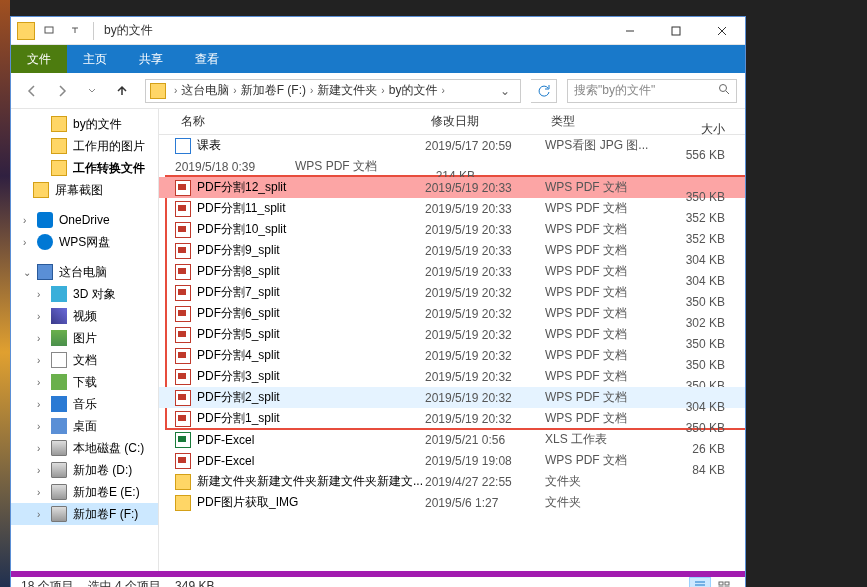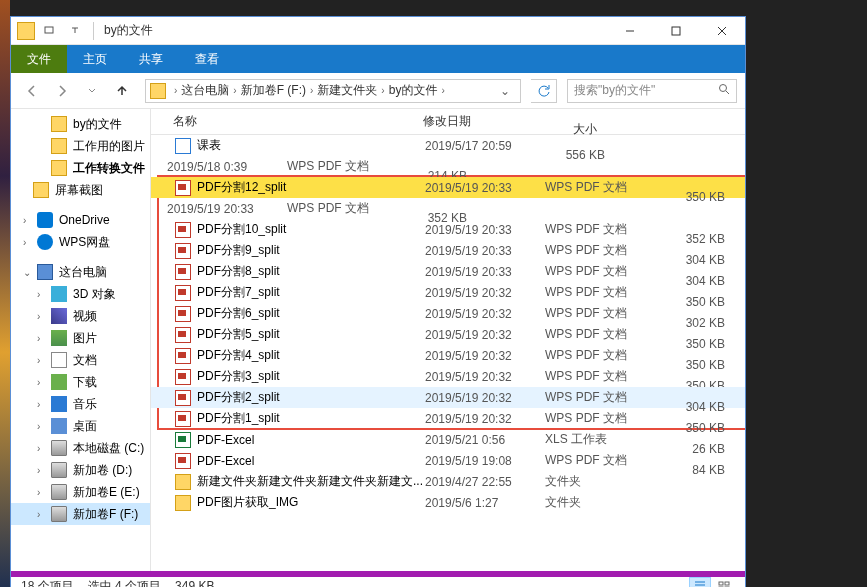--- a/index.html
+++ b/index.html
@@ -48,30 +48,30 @@
 .tree-sep { height: 8px; }
 .content { flex: 1; display: flex; flex-direction: column; position: relative; }
 .col-headers { height: 26px; border-bottom: 1px solid #e5e5e5; display: flex; align-items: center; font-size: 12px; color: #333; padding-left: 16px; }
 .col-headers > div { padding-left: 6px; }
 .col-name { width: 250px; }
 .col-date { width: 120px; }
 .col-type { width: 120px; }
 .col-size { width: 80px; text-align: right; padding-right: 20px; margin-top: 16px; }
 .file-list { flex: 1; overflow-y: auto; position: relative; }
 .file-row { height: 21px; display: flex; align-items: center; font-size: 12px; padding-left: 16px; cursor: pointer; position: relative; }
-.file-row.selected { background: #fde047; }
+.file-row.selected { background: #fca5a5; }
 .file-row.hover-sel { background: #e5f3ff; }
 .file-icon { width: 16px; height: 16px; margin-right: 6px; flex-shrink: 0; }
 .pdf-ico { background: #fff; border: 1px solid #c0392b; position: relative; }
 .pdf-ico::after { content: ""; position: absolute; left: 2px; top: 3px; width: 8px; height: 6px; background: #c0392b; }
 .jpg-ico { background: #fff; border: 1px solid #2a7ad4; }
 .xls-ico { background: #fff; border: 1px solid #1a7a3a; position: relative; }
 .xls-ico::after { content: ""; position: absolute; left: 2px; top: 3px; width: 8px; height: 6px; background: #1a7a3a; }
 .fld-ico { background: #ffd666; border: 1px solid #d4a017; }
-.f-name { width: 250px; white-space: nowrap; overflow: hidden; text-overflow: ellipsis; display: flex; align-items: center; margin-left: 8px; }
+.f-name { width: 250px; white-space: nowrap; overflow: hidden; text-overflow: ellipsis; display: flex; align-items: center; }
 .f-date { width: 120px; color: #555; }
 .f-type { width: 120px; color: #555; white-space: nowrap; overflow: hidden; text-overflow: ellipsis; }
 .f-size { width: 80px; color: #555; text-align: right; padding-right: 20px; margin-top: 19px; }
 .red-box { position: absolute; border: 2px solid #e74c3c; pointer-events: none; }
 .statusbar { height: 24px; border-top: 6px solid #a21caf; background: #fff; display: flex; align-items: center; font-size: 12px; color: #333; padding: 0 10px; gap: 14px; }
 .statusbar .sb-right { margin-left: auto; display: flex; gap: 2px; }
 .view-btn { width: 22px; height: 18px; border: 1px solid transparent; display: flex; align-items: center; justify-content: center; }
 .view-btn.active { background: #cce8ff; border-color: #99d1ff; }
 .left-strip { position: absolute; left: 0; top: 0; width: 10px; height: 587px; background: linear-gradient(#a05020 0%, #302040 30%, #e0a030 60%, #203050 100%); z-index: -1; }
 </style>
@@ -258,47 +258,53 @@
         <div class="tree-item selected" style="padding-left: 26px;">
           <span class="expand">›</span>
           <div class="tree-icon drive-ico"></div>
           <span>新加卷F (F:)</span>
         </div>
       </div>
     <div class="content">
       <div class="col-headers">
         <div class="col-name">名称</div>
         <div class="col-date">修改日期</div>
+        <div class="col-type">类型</div>
         <div class="col-size">大小</div>
       </div>
       <div class="file-list" id="file-list">
         <div class="red-box" style="left:6px; top:40px; width:654px; height:255px;"></div>
       <div class="file-row">
             <div class="f-name">
               <div class="file-icon jpg-ico"></div>
               <span>课表</span>
             </div>
             <div class="f-date">2019/5/17 20:59</div>
+            <div class="f-type">WPS看图 JPG 图...</div>
             <div class="f-size">556 KB</div>
           </div>
           <div class="file-row">
             <div class="f-date">2019/5/18 0:39</div>
             <div class="f-type">WPS PDF 文档</div>
             <div class="f-size">214 KB</div>
           </div>
           <div class="file-row selected">
             <div class="f-name">
               <div class="file-icon pdf-ico"></div>
               <span>PDF分割12_split</span>
             </div>
             <div class="f-date">2019/5/19 20:33</div>
             <div class="f-type">WPS PDF 文档</div>
             <div class="f-size">350 KB</div>
           </div>
           <div class="file-row">
+            <div class="f-name">
+              <div class="file-icon pdf-ico"></div>
+              <span>PDF分割11_split</span>
+            </div>
             <div class="f-date">2019/5/19 20:33</div>
             <div class="f-type">WPS PDF 文档</div>
             <div class="f-size">352 KB</div>
           </div>
           <div class="file-row">
             <div class="f-name">
               <div class="file-icon pdf-ico"></div>
               <span>PDF分割10_split</span>
             </div>
             <div class="f-date">2019/5/19 20:33</div>

